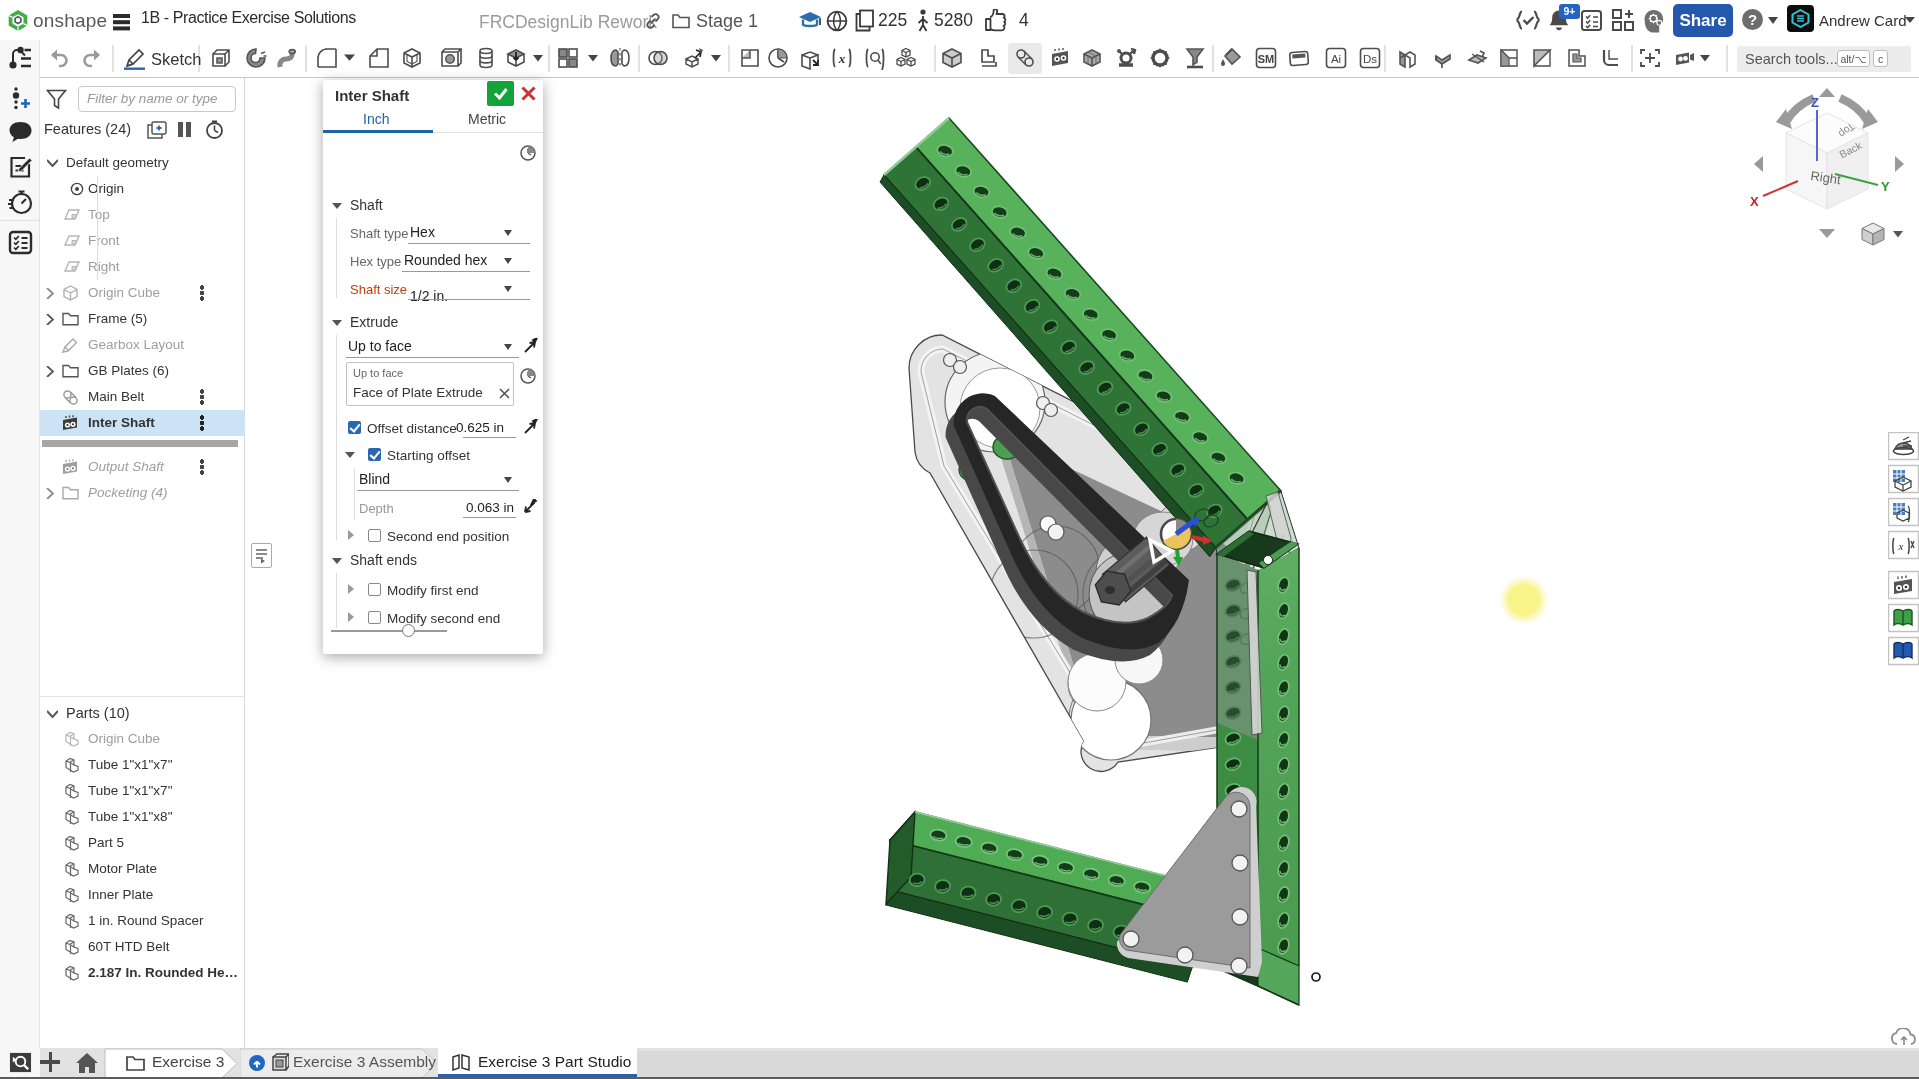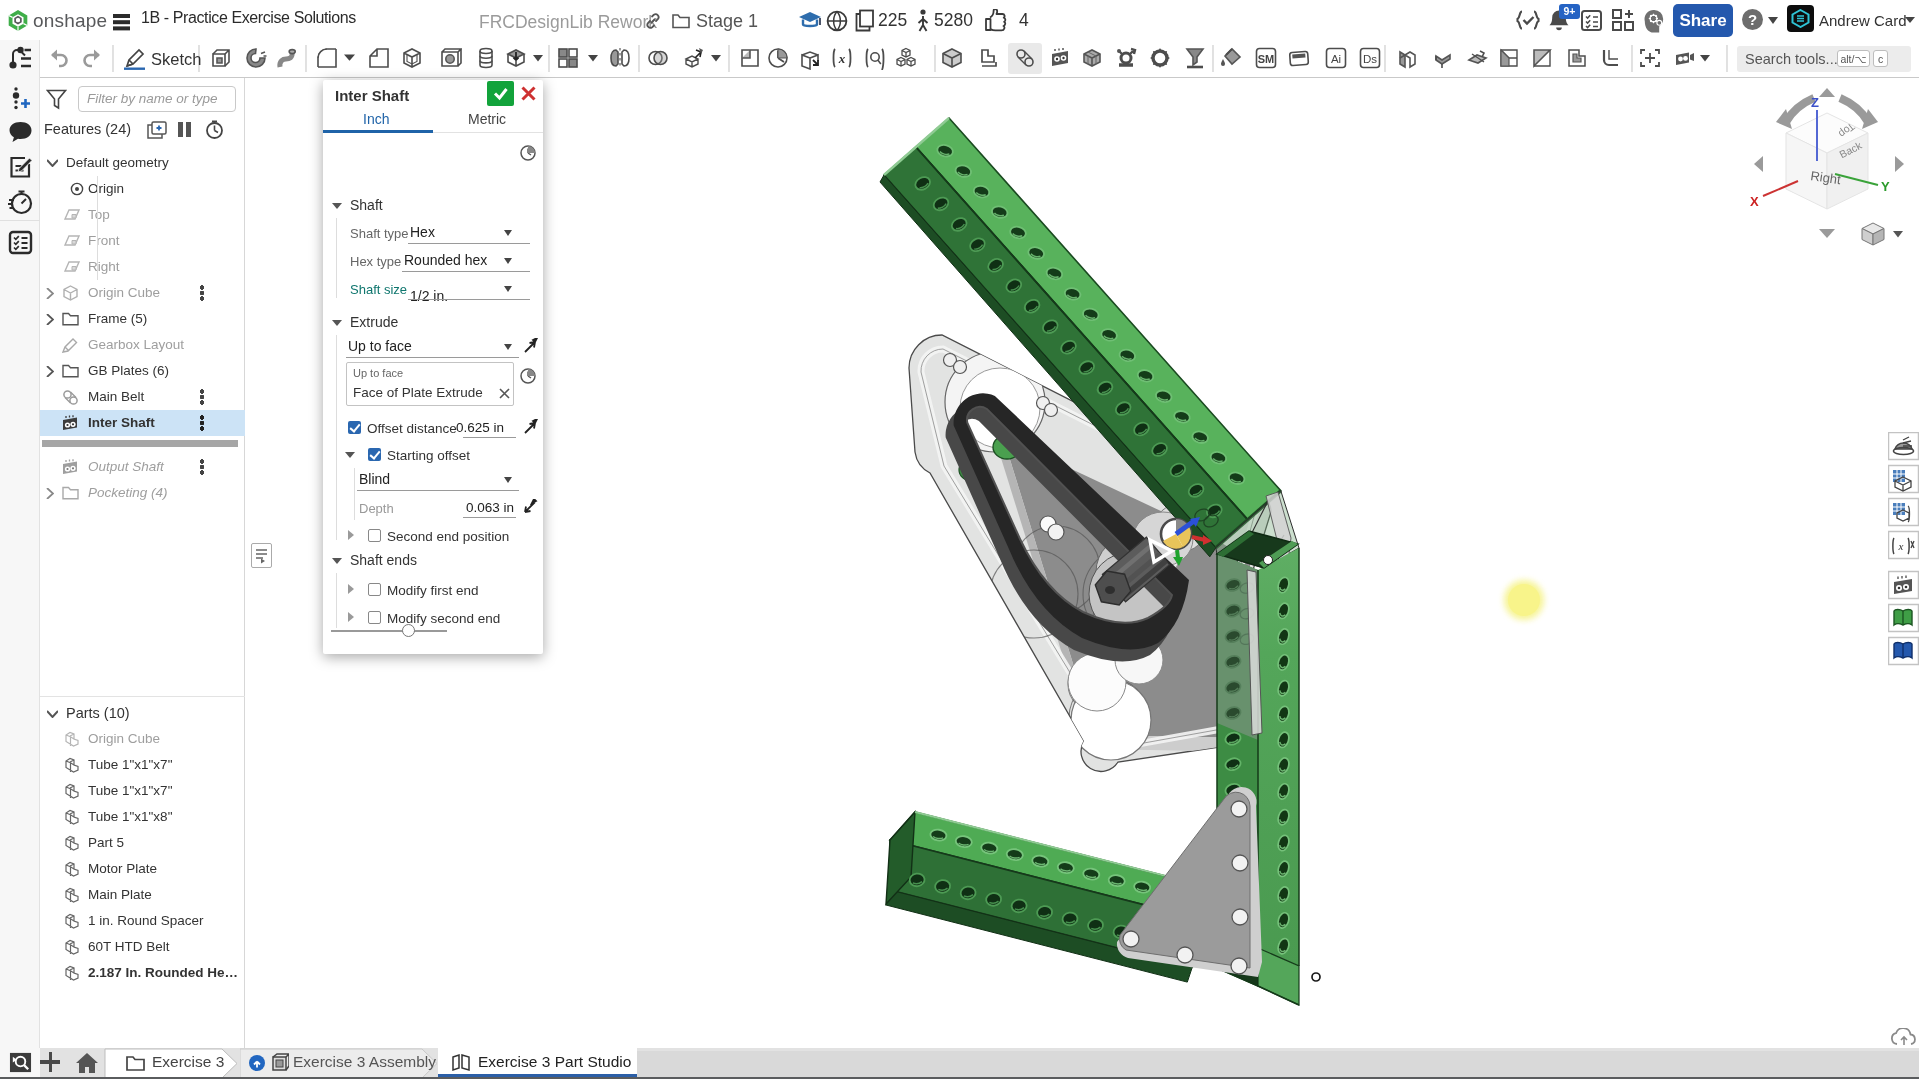--- a/index.html
+++ b/index.html
@@ -904,21 +904,21 @@
         <path d="M2 10.5 V4 L6 1.5 L10 3 V8 L14 9.5 V13 L9.5 15 Z M2 4 L6.5 5.8 M10 8 L6.5 5.8 L6.5 15 M10 3 L6 5" fill="none" stroke="#666" stroke-width="1.2"></path>
       </svg><span style="padding-left:48px">Tube 1"x1"x8"</span></div>
   <div class="row" style="left:0;top:752px"><svg class="abs part-i" style="left:24px;top:5px" width="16" height="16" viewBox="0 0 16 16">
         <path d="M2 10.5 V4 L6 1.5 L10 3 V8 L14 9.5 V13 L9.5 15 Z M2 4 L6.5 5.8 M10 8 L6.5 5.8 L6.5 15 M10 3 L6 5" fill="none" stroke="#666" stroke-width="1.2"></path>
       </svg><span style="padding-left:48px">Part 5</span></div>
   <div class="row" style="left:0;top:778px"><svg class="abs part-i" style="left:24px;top:5px" width="16" height="16" viewBox="0 0 16 16">
         <path d="M2 10.5 V4 L6 1.5 L10 3 V8 L14 9.5 V13 L9.5 15 Z M2 4 L6.5 5.8 M10 8 L6.5 5.8 L6.5 15 M10 3 L6 5" fill="none" stroke="#666" stroke-width="1.2"></path>
       </svg><span style="padding-left:48px">Motor Plate</span></div>
   <div class="row" style="left:0;top:804px"><svg class="abs part-i" style="left:24px;top:5px" width="16" height="16" viewBox="0 0 16 16">
         <path d="M2 10.5 V4 L6 1.5 L10 3 V8 L14 9.5 V13 L9.5 15 Z M2 4 L6.5 5.8 M10 8 L6.5 5.8 L6.5 15 M10 3 L6 5" fill="none" stroke="#666" stroke-width="1.2"></path>
-      </svg><span style="padding-left:48px">Main Plate</span></div>
+      </svg><span style="padding-left:48px">Inner Plate</span></div>
   <div class="row" style="left:0;top:830px"><svg class="abs part-i" style="left:24px;top:5px" width="16" height="16" viewBox="0 0 16 16">
         <path d="M2 10.5 V4 L6 1.5 L10 3 V8 L14 9.5 V13 L9.5 15 Z M2 4 L6.5 5.8 M10 8 L6.5 5.8 L6.5 15 M10 3 L6 5" fill="none" stroke="#666" stroke-width="1.2"></path>
       </svg><span style="padding-left:48px">1 in. Round Spacer</span></div>
   <div class="row" style="left:0;top:856px"><svg class="abs part-i" style="left:24px;top:5px" width="16" height="16" viewBox="0 0 16 16">
         <path d="M2 10.5 V4 L6 1.5 L10 3 V8 L14 9.5 V13 L9.5 15 Z M2 4 L6.5 5.8 M10 8 L6.5 5.8 L6.5 15 M10 3 L6 5" fill="none" stroke="#666" stroke-width="1.2"></path>
       </svg><span style="padding-left:48px">60T HTD Belt</span></div>
   <div class="row" style="left:0;top:882px;font-weight:bold"><svg class="abs part-i" style="left:24px;top:5px" width="16" height="16" viewBox="0 0 16 16">
         <path d="M2 10.5 V4 L6 1.5 L10 3 V8 L14 9.5 V13 L9.5 15 Z M2 4 L6.5 5.8 M10 8 L6.5 5.8 L6.5 15 M10 3 L6 5" fill="none" stroke="#666" stroke-width="1.2"></path>
       </svg><span style="padding-left:48px">2.187 In. Rounded He…</span></div>
 </div>
@@ -955,21 +955,21 @@
   <div class="abs" style="left:27px;top:117px;font-size:14px">Shaft</div>
   <div class="abs" style="left:13px;top:138px;width:1px;height:80px;background:#ddd"></div>
   <div class="abs" style="left:27px;top:146px;color:#666">Shaft type</div>
   <div class="abs" style="left:87px;top:144px;font-size:14px;color:#222">Hex</div>
   <div class="dd-caret" style="left:181px;top:150px"></div>
   <div class="dlg-underline" style="left:85px;top:163px;width:122px"></div>
   <div class="abs" style="left:27px;top:174px;color:#666">Hex type</div>
   <div class="abs" style="left:81px;top:172px;font-size:14px;color:#222">Rounded hex</div>
   <div class="dd-caret" style="left:181px;top:178px"></div>
   <div class="dlg-underline" style="left:79px;top:191px;width:128px"></div>
-  <div class="abs" style="left:27px;top:202px;color:#0f766e">Shaft size</div>
+  <div class="abs" style="left:27px;top:202px;color:#c2410c">Shaft size</div>
   <div class="abs" style="left:87px;top:208px;font-size:14px;color:#222">1/2 in.</div>
   <div class="dd-caret" style="left:181px;top:206px"></div>
   <div class="dlg-underline" style="left:85px;top:219px;width:122px"></div>
 
   <div class="chev-d" style="left:9px;top:240px"></div>
   <div class="abs" style="left:27px;top:234px;font-size:14px">Extrude</div>
   <div class="abs" style="left:13px;top:255px;width:1px;height:205px;background:#ddd"></div>
   <div class="abs" style="left:25px;top:258px;font-size:14px;color:#222">Up to face</div>
   <div class="dd-caret" style="left:181px;top:264px"></div>
   <div class="dlg-underline" style="left:23px;top:277px;width:173px"></div>

